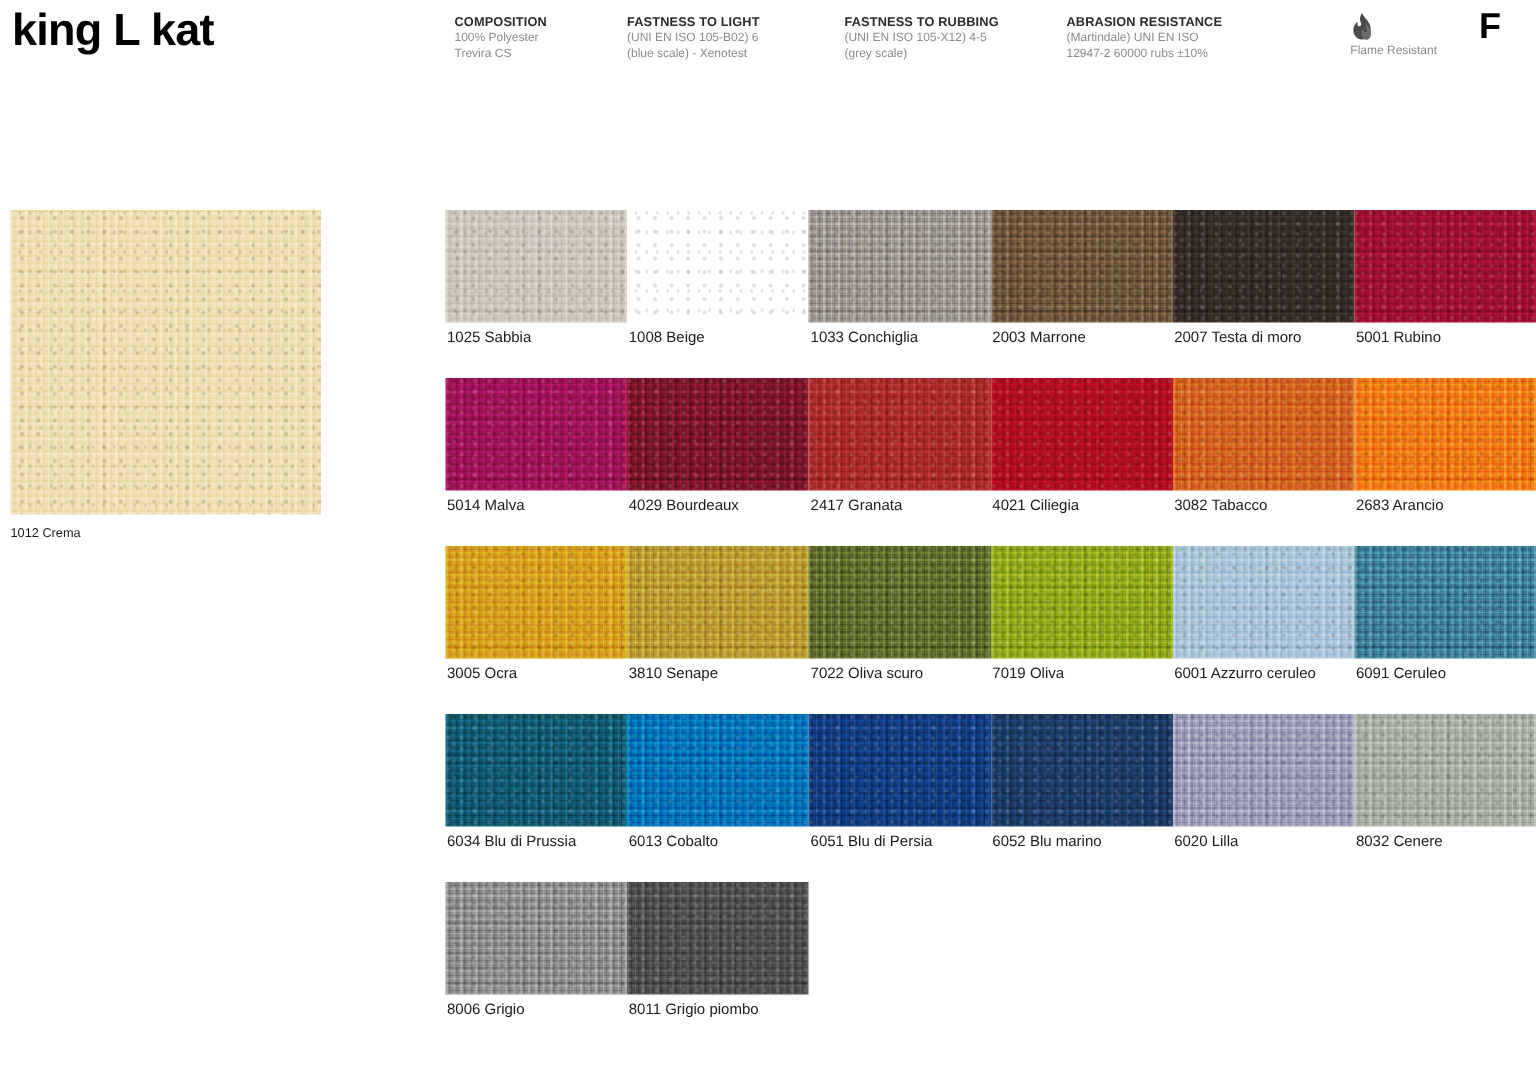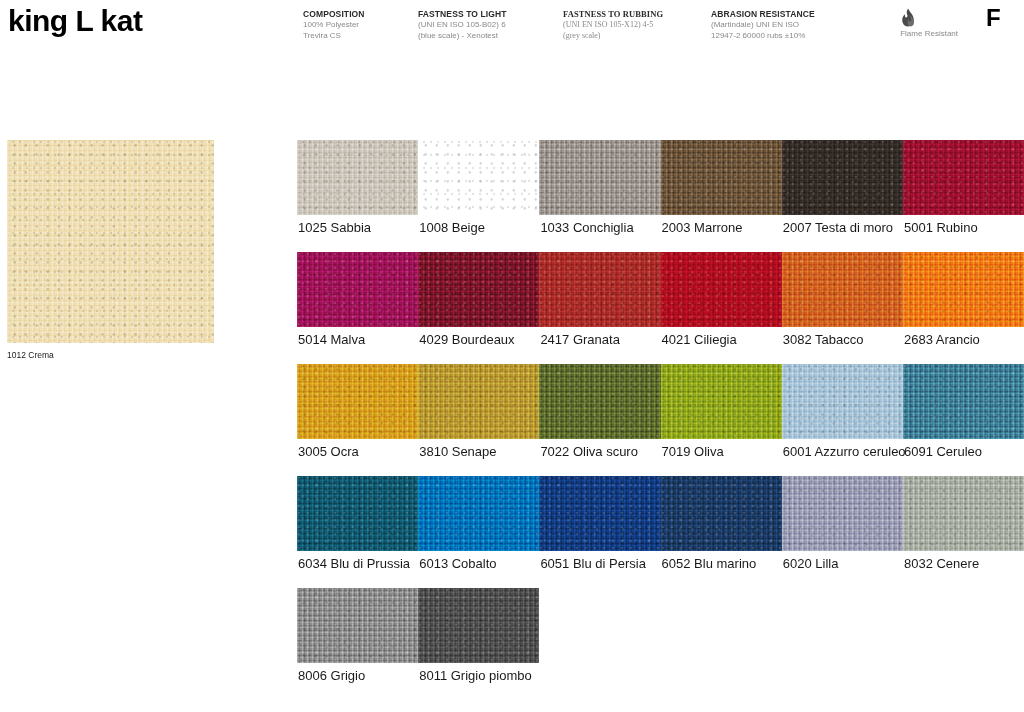--- a/index.html
+++ b/index.html
@@ -47,21 +47,21 @@
     line-height: 11px;
   }
   .spec-line {
     font-size: 8px;
     color: #8a8a8a;
     white-space: nowrap;
     line-height: 10.5px;
   }
   #spec-composition { left: 303px; }
   #spec-light       { left: 418px; }
-  #spec-rubbing     { left: 563px; font-family: Liberation Serif, serif; }
+  #spec-rubbing     { left: 563px; }
   #spec-abrasion    { left: 711px; }
 
   #flame-block {
     position: absolute;
     left: 858px;
     top: 8px;
     width: 100px;
     text-align: right;
   }
   #flame-icon { display: block; margin: 0 auto; }
@@ -162,21 +162,21 @@
     position: relative;
   }
   .swatch-chip {
     width: 121.2px;
     height: 75px;
   }
   .swatch-label {
     position: absolute;
     left: 1px;
     top: 80px;
-    font-size: 13px;
+    font-size: 10px;
     color: #1a1a1a;
     white-space: nowrap;
   }
 </style>
 </head>
 <body>
 
 <div id="header">
 
   <div id="product-title">king L kat</div>

